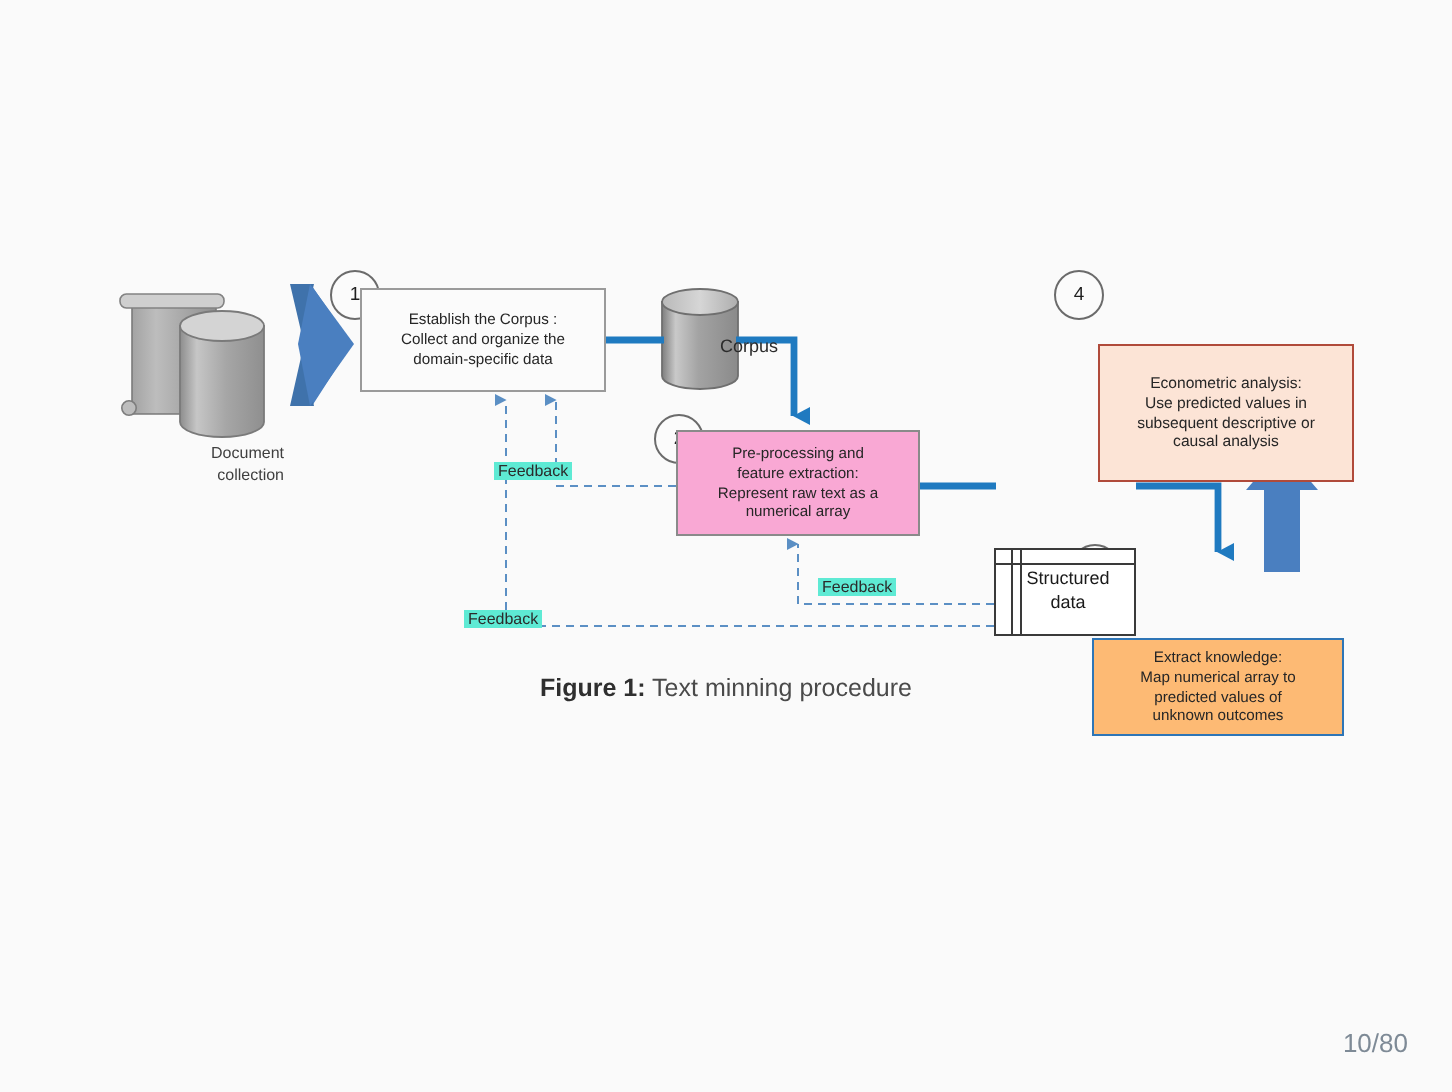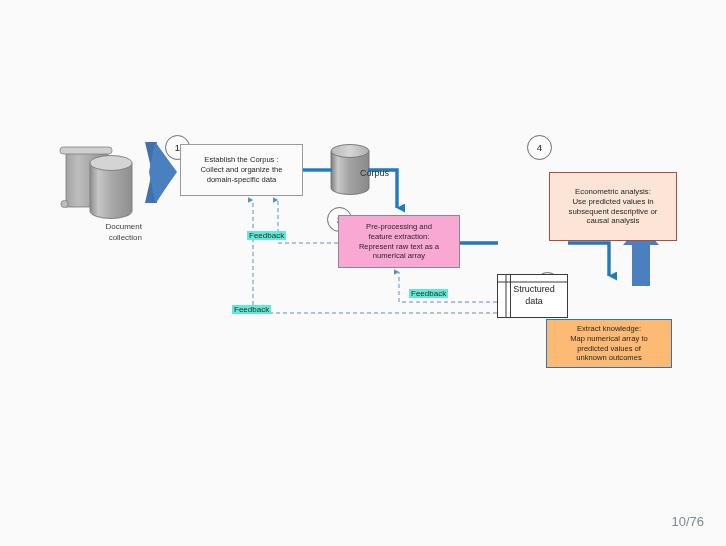--- a/index.html
+++ b/index.html
@@ -305,18 +305,21 @@
     </div>
     <div class="feedback-label" id="fb2">
       <span>Feedback</span>
     </div>
     <div class="feedback-label" id="fb3">
       <span>Feedback</span>
     </div>
 
   </div>
 
+  <div id="caption">
+    <span class="cap-bold">Figure 1:</span><span> Text minning procedure</span>
+  </div>
 
   <div id="page-num">
-    <span>10/76</span>
+    <span>10/80</span>
   </div>
 
 </div>
 
 </body></html>

